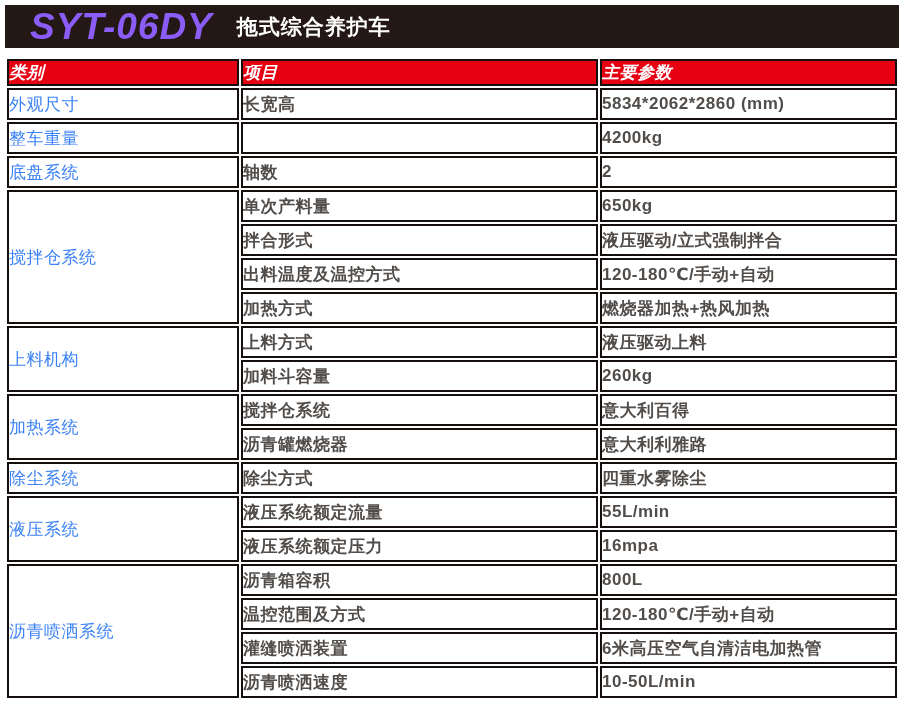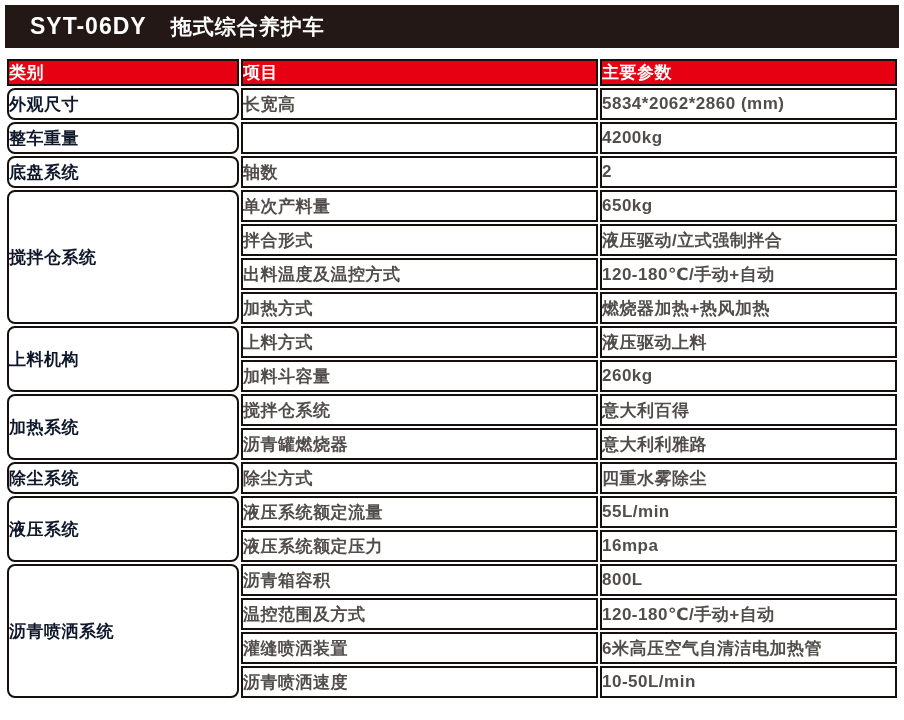--- a/index.html
+++ b/index.html
@@ -19,23 +19,24 @@
   .titlebar {
     background: #231815;
     height: 43px;
     box-sizing: border-box;
     display: flex;
     align-items: center;
     padding-left: 25px;
     margin-bottom: 9px;
   }
   .model {
-    color: #ffffff;
-    font-size: 23px;
+    color: #8b5cf6;
+    font-size: 37px;
     font-weight: bold;
+    font-style: italic;
     letter-spacing: 1px;
     line-height: 1;
   }
   .subtitle {
     color: #ffffff;
     font-size: 21px;
     font-weight: 600;
     margin-left: 24px;
     letter-spacing: 1px;
     line-height: 1;
@@ -56,30 +57,30 @@
     letter-spacing: 0.5px;
     overflow: hidden;
     white-space: nowrap;
   }
   table.spec th {
     background: #E60012;
     color: #ffffff;
     font-weight: bold;
     height: 19px;
     text-align: left;
+    font-style: italic;
   }
   table.spec td { height: 32px; background: #ffffff; }
   th.c1, td.cat  { padding-left: 20px; }
   th.c2, td.item { padding-left: 80px; }
   th.c3, td.val  { padding-left: 58px; margin-left: 29px; }
   td.cat {
     background: #F39800;
-    color: #0f172a;
-    font-weight: bold;
-    border-radius: 8px;
+    color: #3b82f6;
+    font-weight: normal;
   }
   td.item, td.val {
     color: #514d4a;
     font-weight: 700;
   }
 </style>
 </head>
 <body>
 
 <div class="page">

